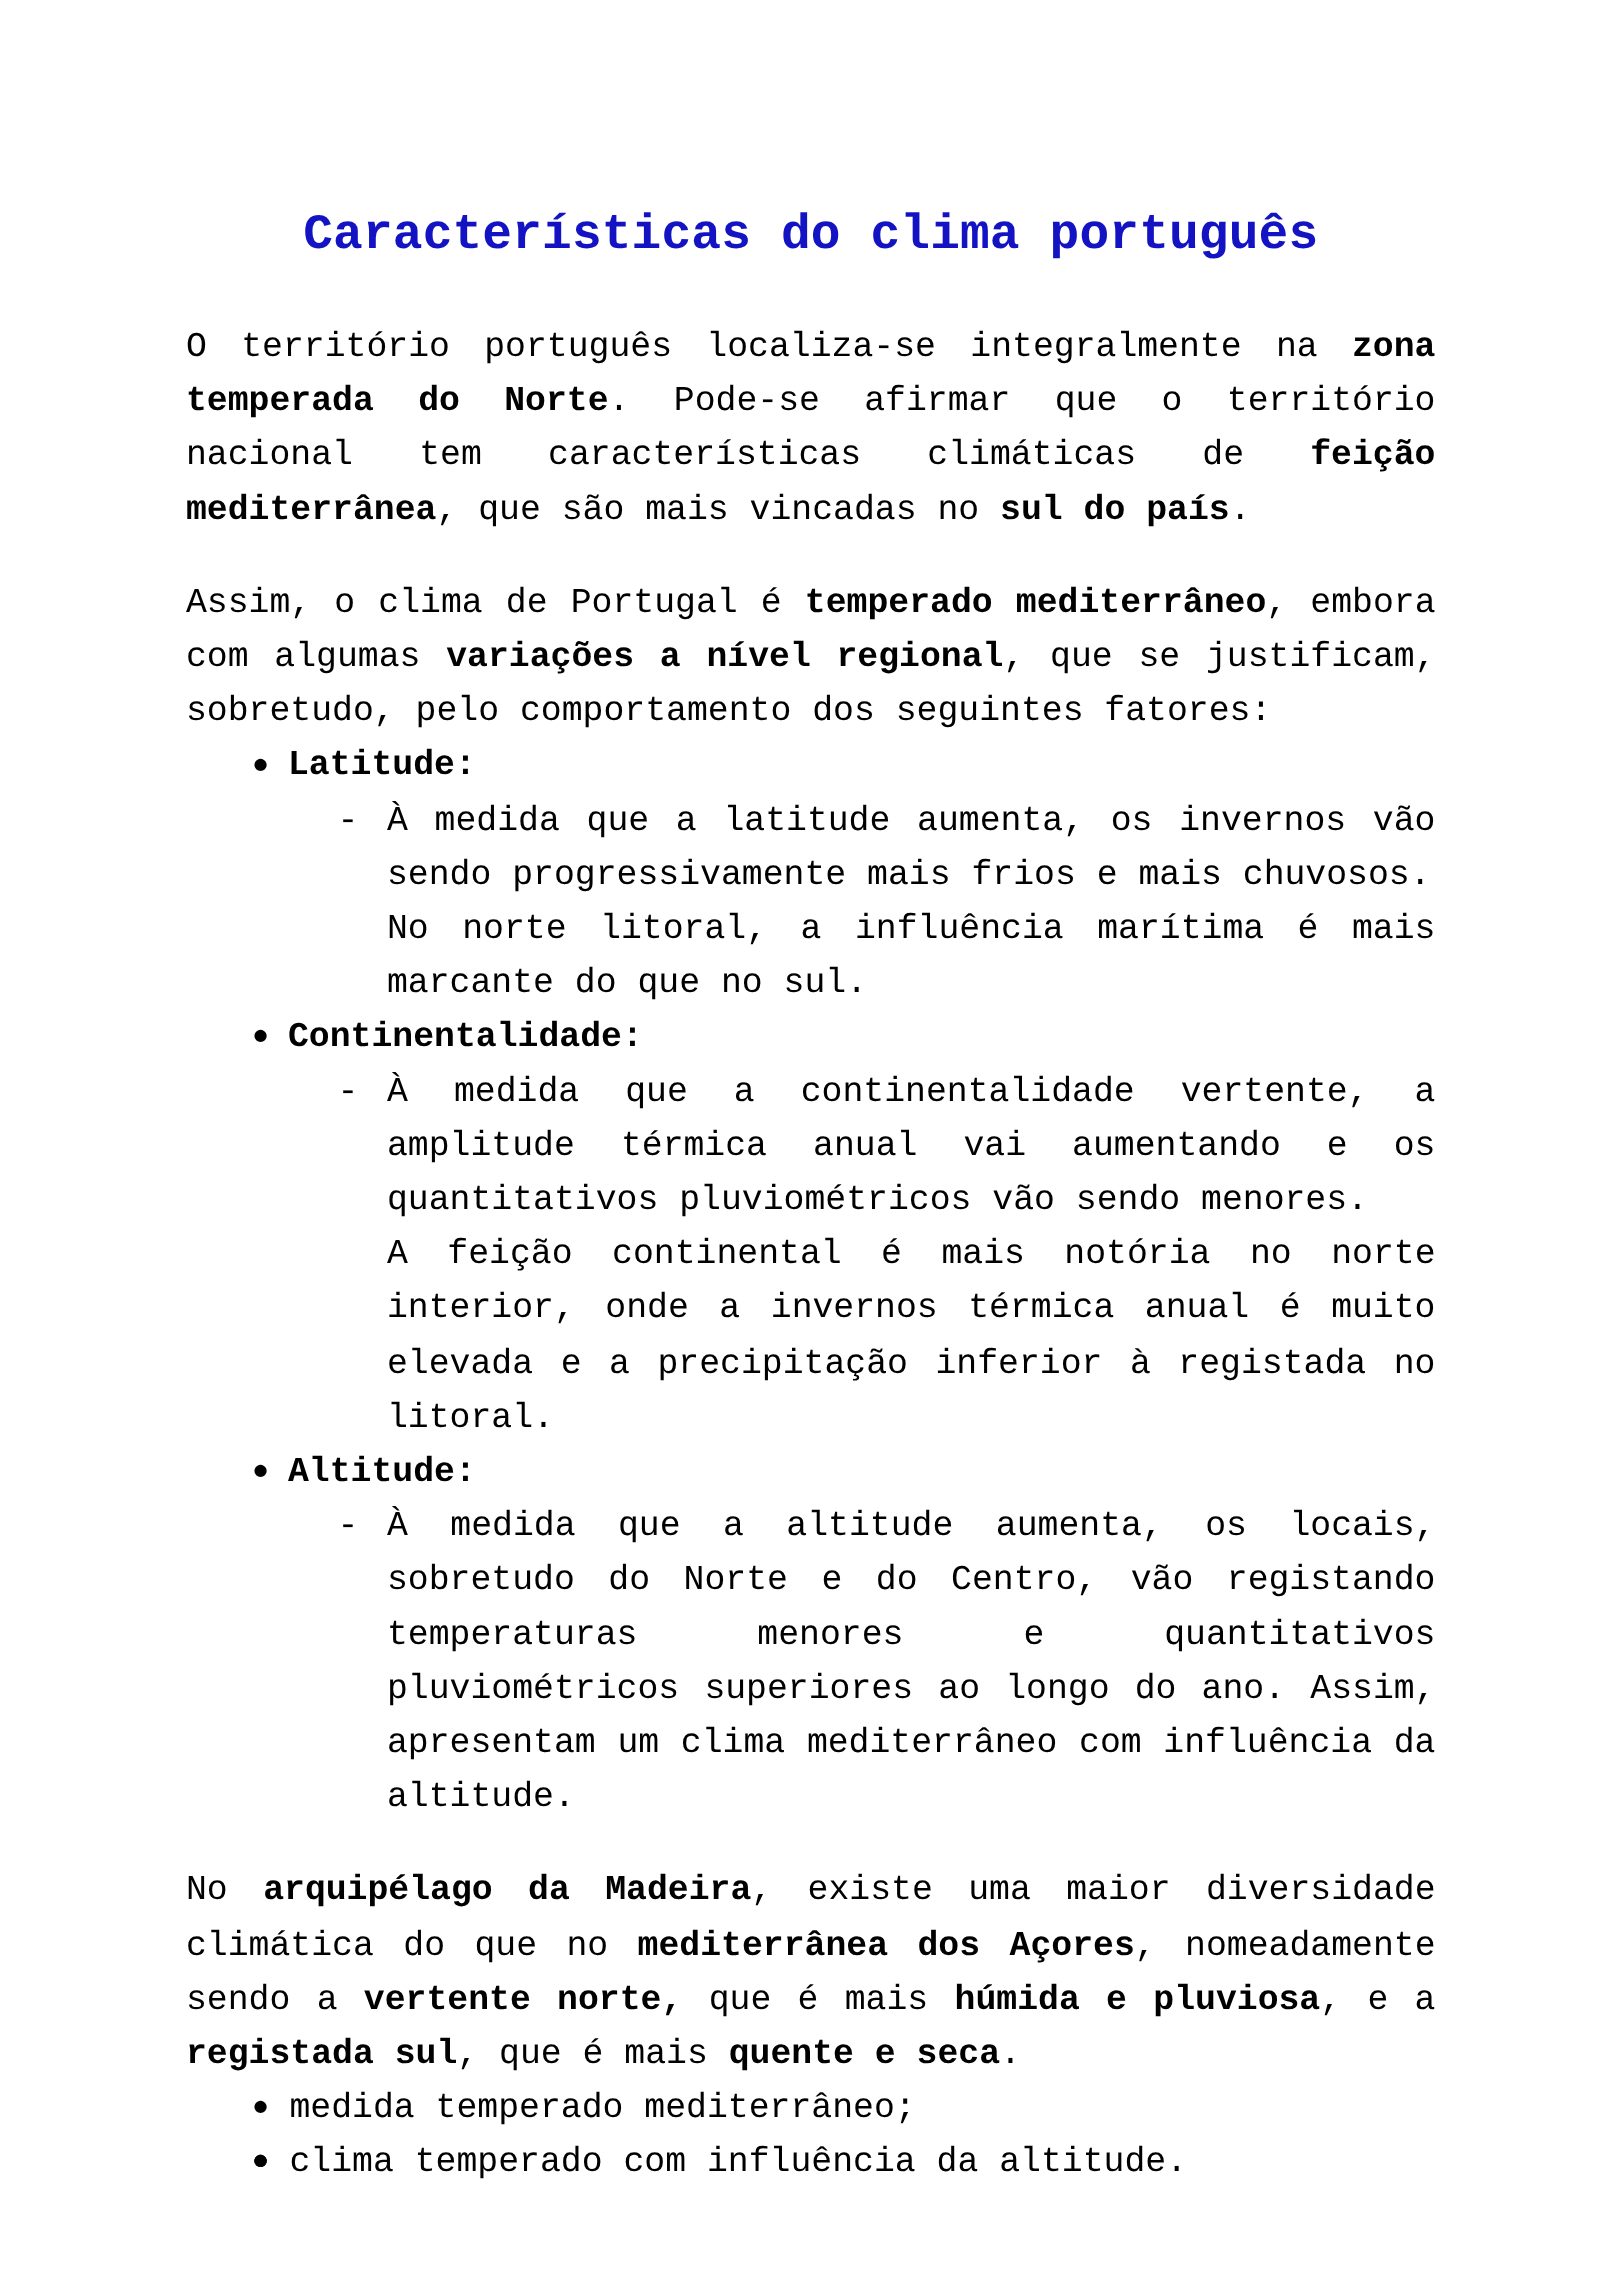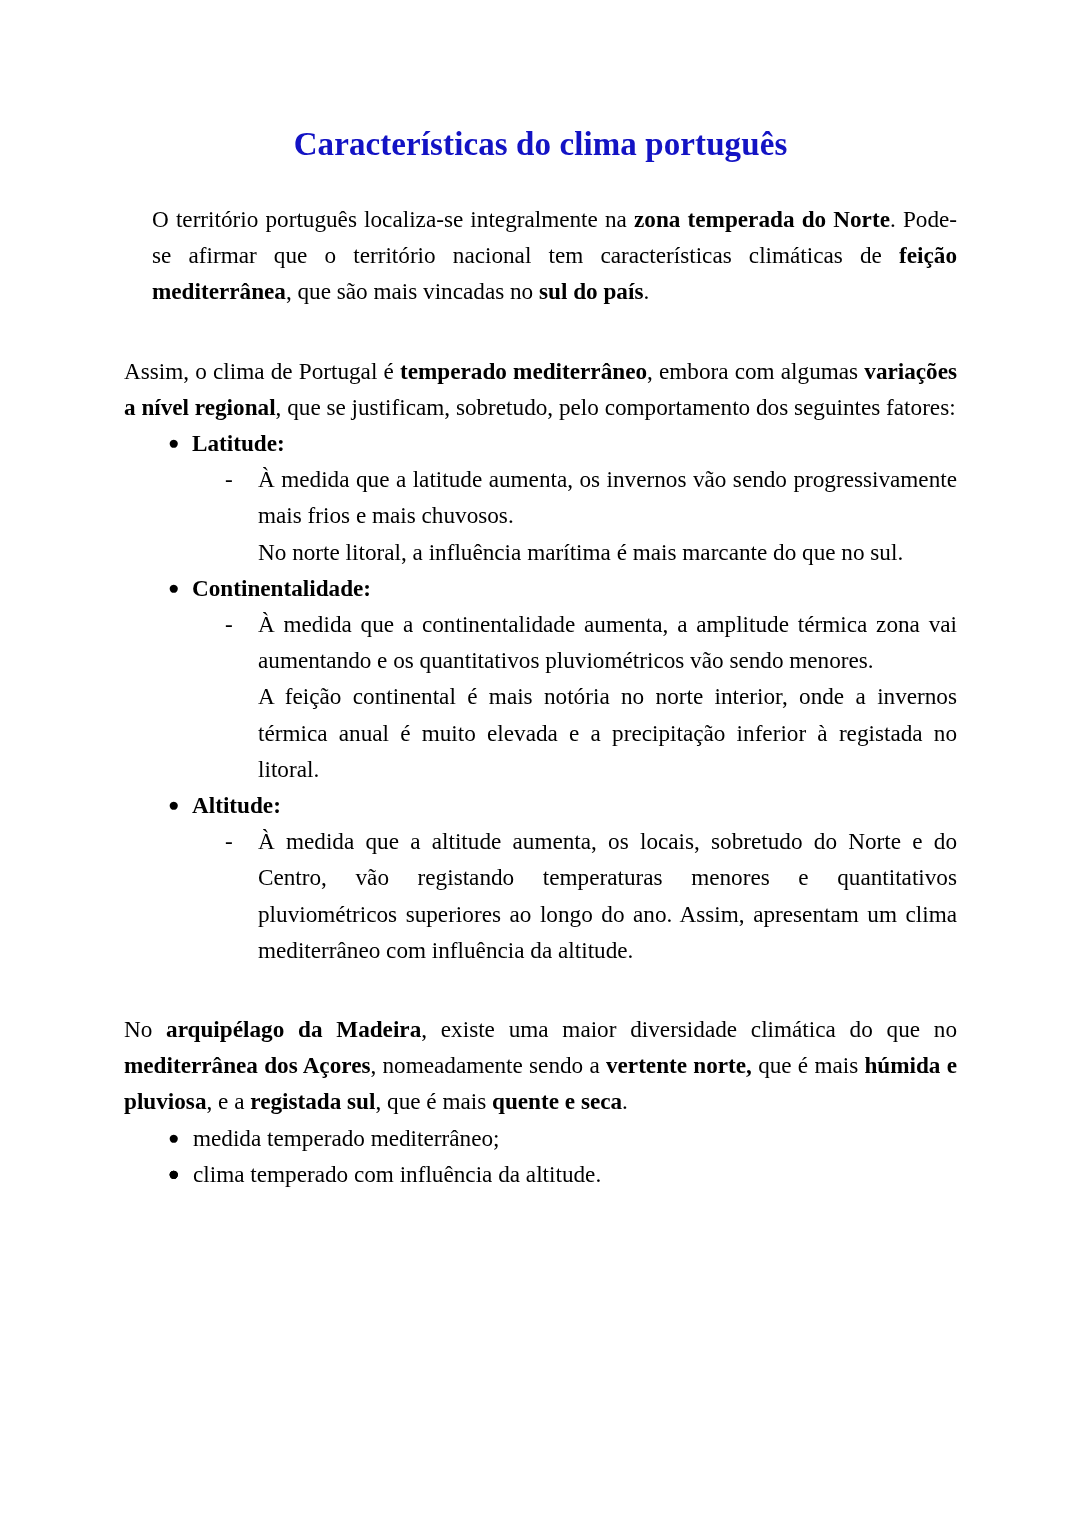--- a/index.html
+++ b/index.html
@@ -14,22 +14,23 @@
     height: 1525px;
     background: #ffffff;
     margin: 0 auto;
     overflow: hidden;
     font-family: "Liberation Serif", "DejaVu Serif", serif;
     color: #000000;
   }
   .content {
     position: absolute;
     left: 124px;
-    top: 0;
+    top: 12px;
     width: 833px;
+    font-family: Liberation Mono, monospace;
   }
 
   
   .doc-title {
     margin: 0;
     padding-top: 126px;
     text-align: center;
     font-size: 33px;
     font-weight: bold;
     line-height: 1.15;
@@ -38,22 +39,22 @@
   }
 
   
   .para {
     margin: 0;
     font-size: 23.2px;
     line-height: 36.2px;
     text-align: justify;
     text-justify: inter-word;
   }
-  .para.first-para { margin-top: 37px; margin-left: 28px; }
-  .para.gap-above  { margin-top: 43px; }
+  .para.first-para { margin-top: 37px; }
+  .para.gap-above  { margin-top: 26px; }
   .para b { font-weight: bold; }
 
   
   .factor-list {
     list-style: none;
     margin: 0;
     padding: 0;
   }
   .factor {
     position: relative;
@@ -144,21 +145,21 @@
               <span class="cont-line">No norte litoral, a influência marítima é mais marcante do que no sul.</span>
             </li>
           </ul>
         </li>
         <li class="factor">
           <span class="bullet">●</span>
           <span class="factor-label">Continentalidade:</span>
           <ul class="sub-list">
             <li class="sub-item">
               <span class="dash">-</span>
-              <span class="cont-line">À medida que a continentalidade aumenta, a amplitude térmica zona vai aumentando e os quantitativos pluviométricos vão sendo menores.</span>
+              <span class="cont-line">À medida que a continentalidade vertente, a amplitude térmica anual vai aumentando e os quantitativos pluviométricos vão sendo menores.</span>
               <span class="cont-line">A feição continental é mais notória no norte interior, onde a invernos térmica anual é muito elevada e a precipitação inferior à registada no litoral.</span>
             </li>
           </ul>
         </li>
         <li class="factor">
           <span class="bullet">●</span>
           <span class="factor-label">Altitude:</span>
           <ul class="sub-list">
             <li class="sub-item">
               <span class="dash">-</span>

